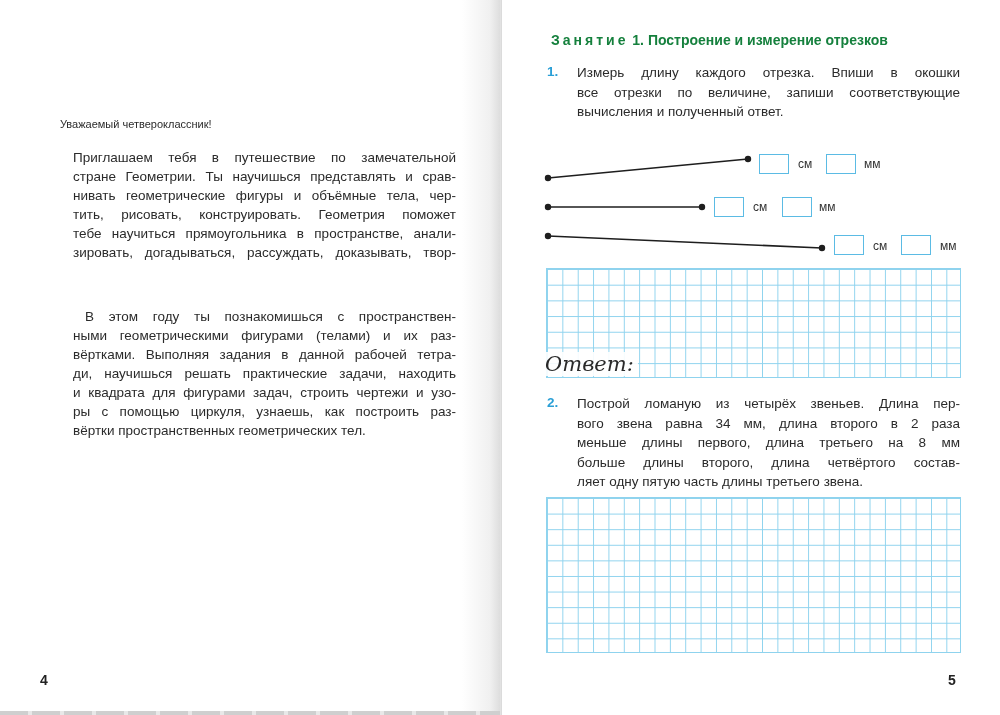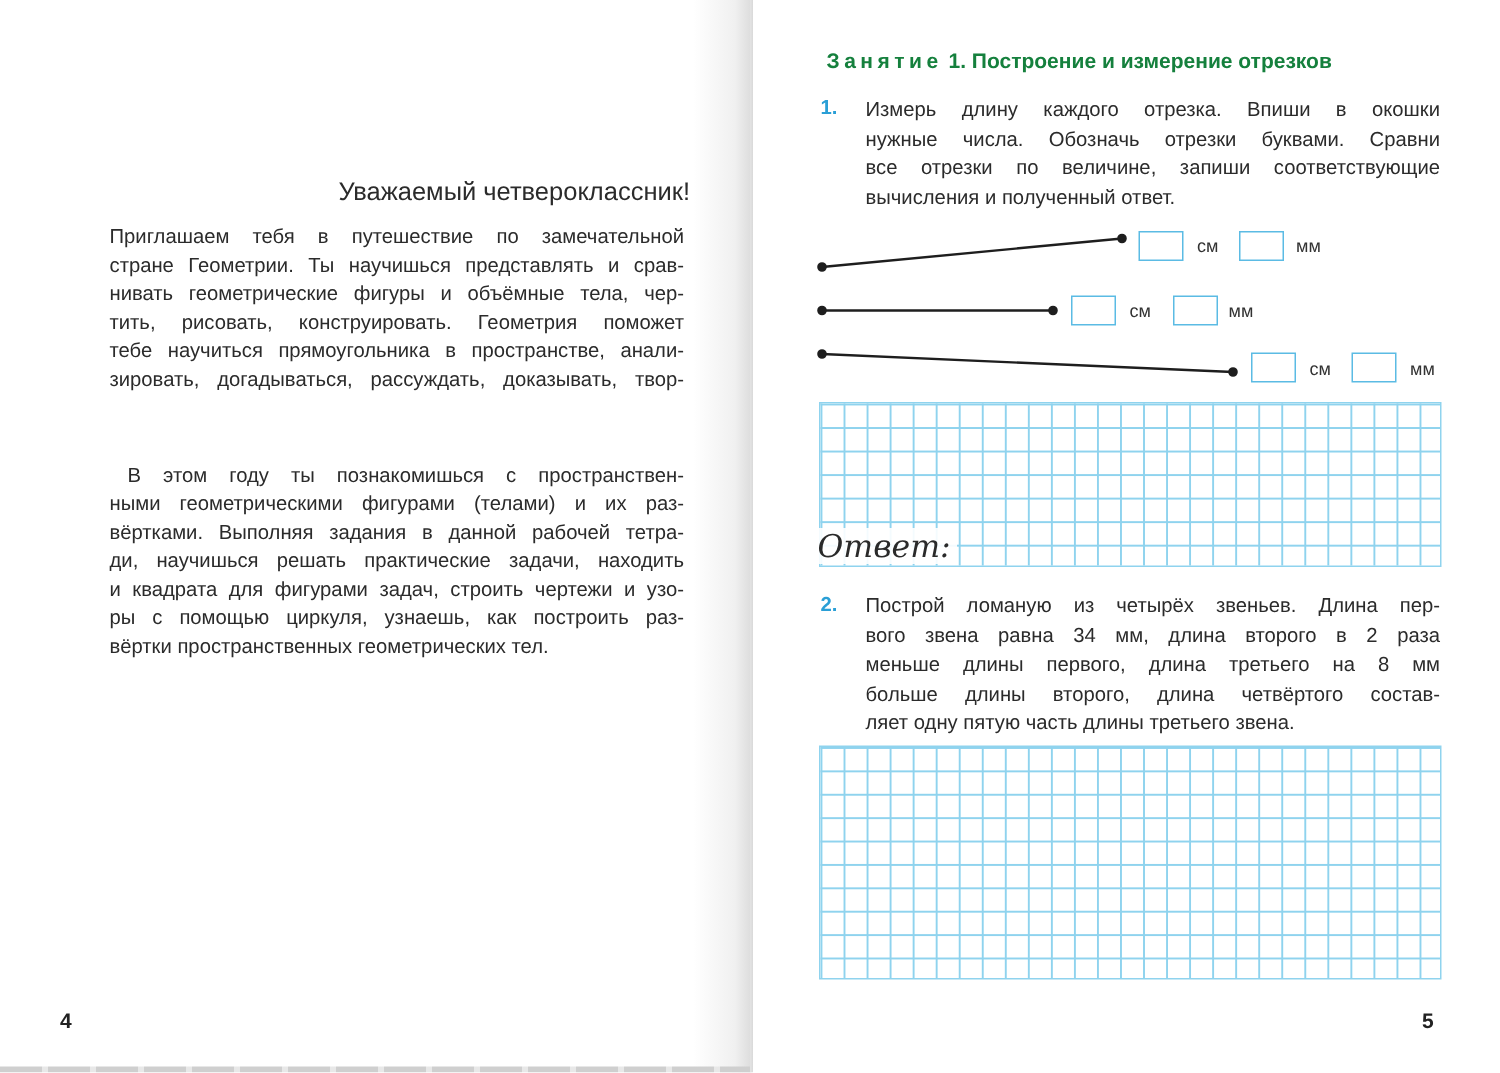--- a/index.html
+++ b/index.html
@@ -17,22 +17,22 @@
       background: linear-gradient(to right, rgba(255,255,255,0) 0%, rgba(230,230,230,0.6) 70%, rgba(214,214,214,0.9) 100%);
     }
     .gutter-line { position: absolute; left: 500px; top: 0; width: 1px; height: 715px; background: #e2e2e2; }
     .bottom-edge {
       position: absolute; left: 0; bottom: 0; width: 500px; height: 4px;
       background: repeating-linear-gradient(to right, #cfcfcf 0 28px, #e8e8e8 28px 32px);
     }
 
     
     .greeting-title {
-      position: absolute; left: 60px; top: 118px; width: 400px; text-align: right;
-      font-size: 17px; color: #2b2b2b;
+      position: absolute; left: 60px; top: 118px; width: 400px; text-align: left;
+      font-size: 11px; color: #2b2b2b;
     }
     .body-text {
       position: absolute; left: 73px; top: 148px; width: 383px;
       font-size: 13.5px; line-height: 19.1px; text-align: justify;
     }
     .line { display: block; text-align: justify; text-align-last: justify; white-space: nowrap; }
     .line.last { text-align-last: left; }
     .pnum { position: absolute; top: 672px; font-size: 14px; font-weight: bold; color: #222; }
 
     
@@ -101,21 +101,20 @@
 
 <div class="lesson-title">
   <span class="spaced">Занятие</span>
   <span>1.</span>
   <span>Построение и измерение отрезков</span>
 </div>
 
 <div class="task-num" style="left:547px; top:64px;">1.</div>
 <div class="task-text" style="top:63px;">
   <span class="line">Измерь длину каждого отрезка. Впиши в окошки</span>
-  <span class="line">нужные числа. Обозначь отрезки буквами. Сравни</span>
   <span class="line">все отрезки по величине, запиши соответствующие</span>
   <span class="line last">вычисления и полученный ответ.</span>
 </div>
 
 <svg class="segments" viewBox="0 0 1000 715">
   <g stroke="#1e1e1e" stroke-width="1.6" fill="#1e1e1e">
     <line x1="548" y1="178" x2="748" y2="159"></line>
     <circle cx="548" cy="178" r="2.4"></circle>
       <circle cx="748" cy="159" r="2.4"></circle>
   </g>

